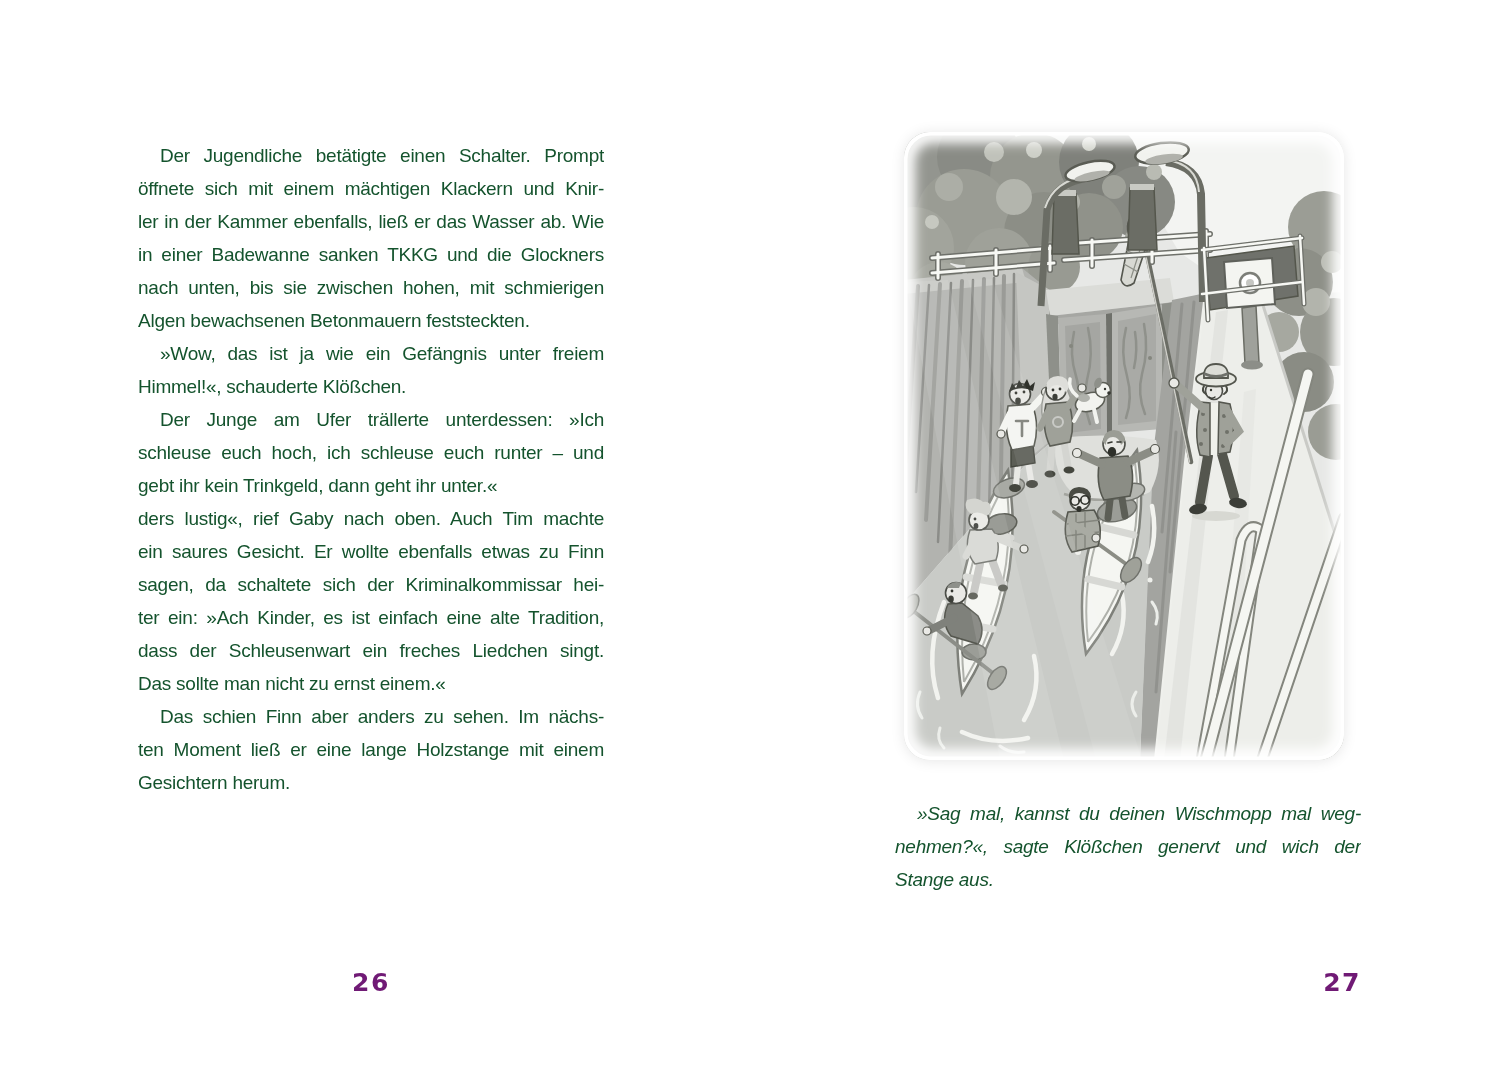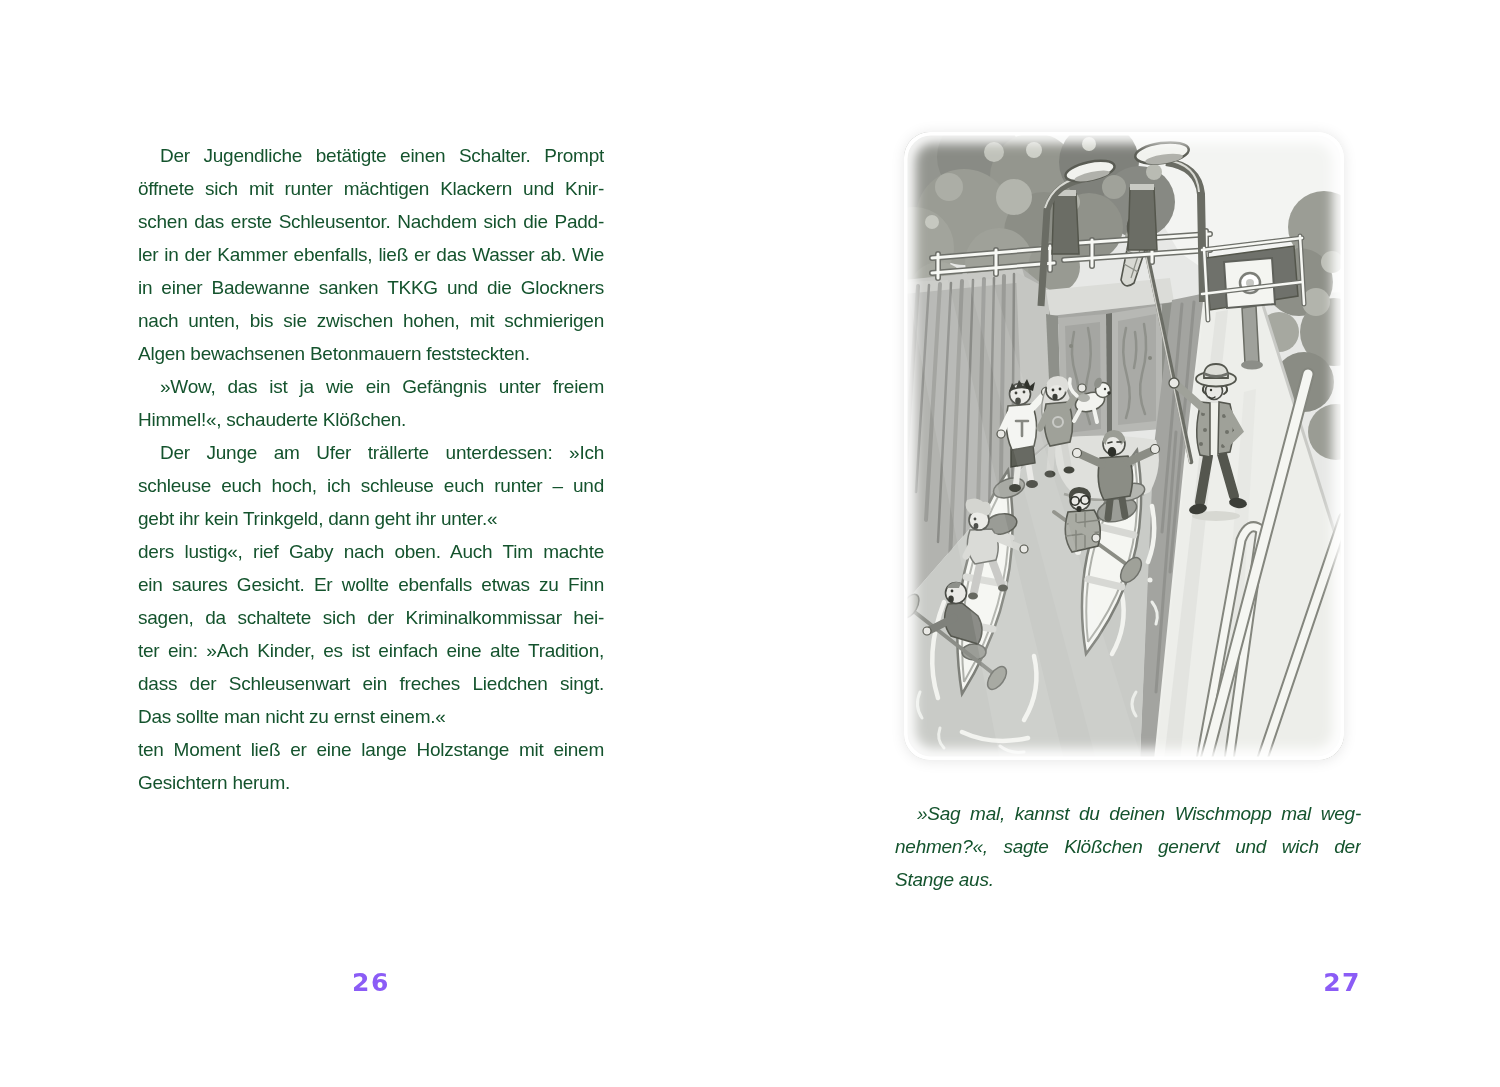--- a/index.html
+++ b/index.html
@@ -9,52 +9,52 @@
   .page-left{left:0;}
   .page-right{left:750px;}
   .text-block{position:absolute;width:466px;color:#14532d;font-size:19px;line-height:33px;letter-spacing:-0.25px;}
   .page-left .text-block{left:138px;top:139px;}
   .page-right .text-block{left:145px;top:797px;font-style:italic;}
   .line{height:33px;overflow:hidden;text-align:justify;text-align-last:justify;white-space:normal;}
   .line.end{text-align-last:left;}
   .line.ind{text-indent:22px;}
   .page-number{position:absolute;top:968px;width:466px;text-align:center;
     font-family:"DejaVu Sans","Liberation Sans",sans-serif;font-weight:bold;
-    font-size:25px;letter-spacing:1.5px;color:#8b5cf6;}
+    font-size:25px;letter-spacing:1.5px;color:#701a75;}
   .page-left .page-number{left:138px;}
   .page-right .page-number{left:145px;text-align:right;}
   .illustration{position:absolute;left:154px;top:132px;width:440px;height:628px;margin:0;
     border-radius:26px;overflow:hidden;box-shadow:0 1px 14px rgba(0,0,0,0.10);background:#e7e8e6;}
   .illustration svg{display:block;width:440px;height:628px;}
 </style>
 </head>
 <body>
 
 <div class="spread">
 
   <section class="page page-left">
     <div class="text-block">
       <div class="line ind">Der Jugendliche betätigte einen Schalter. Prompt</div>
-      <div class="line">öffnete sich mit runter mächtigen Klackern und Knir-</div>
-      <div class="line">schen das erste Schleusentor. Nachdem sich die Padd-</div>
+      <div class="line">öffnete sich mit einem mächtigen Klackern und Knir-</div>
       <div class="line">ler in der Kammer ebenfalls, ließ er das Wasser ab. Wie</div>
       <div class="line">in einer Badewanne sanken TKKG und die Glockners</div>
       <div class="line">nach unten, bis sie zwischen hohen, mit schmierigen</div>
       <div class="line end">Algen bewachsenen Betonmauern feststeckten.</div>
       <div class="line ind">»Wow, das ist ja wie ein Gefängnis unter freiem</div>
       <div class="line end">Himmel!«, schauderte Klößchen.</div>
       <div class="line ind">Der Junge am Ufer trällerte unterdessen: »Ich</div>
       <div class="line">schleuse euch hoch, ich schleuse euch runter – und</div>
       <div class="line end">gebt ihr kein Trinkgeld, dann geht ihr unter.«</div>
       <div class="line">ders lustig«, rief Gaby nach oben. Auch Tim machte</div>
       <div class="line">ein saures Gesicht. Er wollte ebenfalls etwas zu Finn</div>
       <div class="line">sagen, da schaltete sich der Kriminalkommissar hei-</div>
       <div class="line">ter ein: »Ach Kinder, es ist einfach eine alte Tradition,</div>
       <div class="line">dass der Schleusenwart ein freches Liedchen singt.</div>
       <div class="line end">Das sollte man nicht zu ernst einem.«</div>
+      <div class="line ind">Das schien Finn aber anders zu sehen. Im nächs-</div>
       <div class="line">ten Moment ließ er eine lange Holzstange mit einem</div>
       <div class="line end">Gesichtern herum.</div>
     </div>
     <div class="page-number">26</div>
   </section>
 
   <section class="page page-right">
 
     <figure class="illustration" aria-label="Schwarz-weiße Illustration: Zwei Kanus mit Paddlern in einer tiefen Schleusenkammer; ein Schleusenwart mit Hut steht oben am Rand und hält eine lange Stange mit einem Beutel hinab">
       <svg viewBox="0 0 440 628" xmlns="http://www.w3.org/2000/svg">

